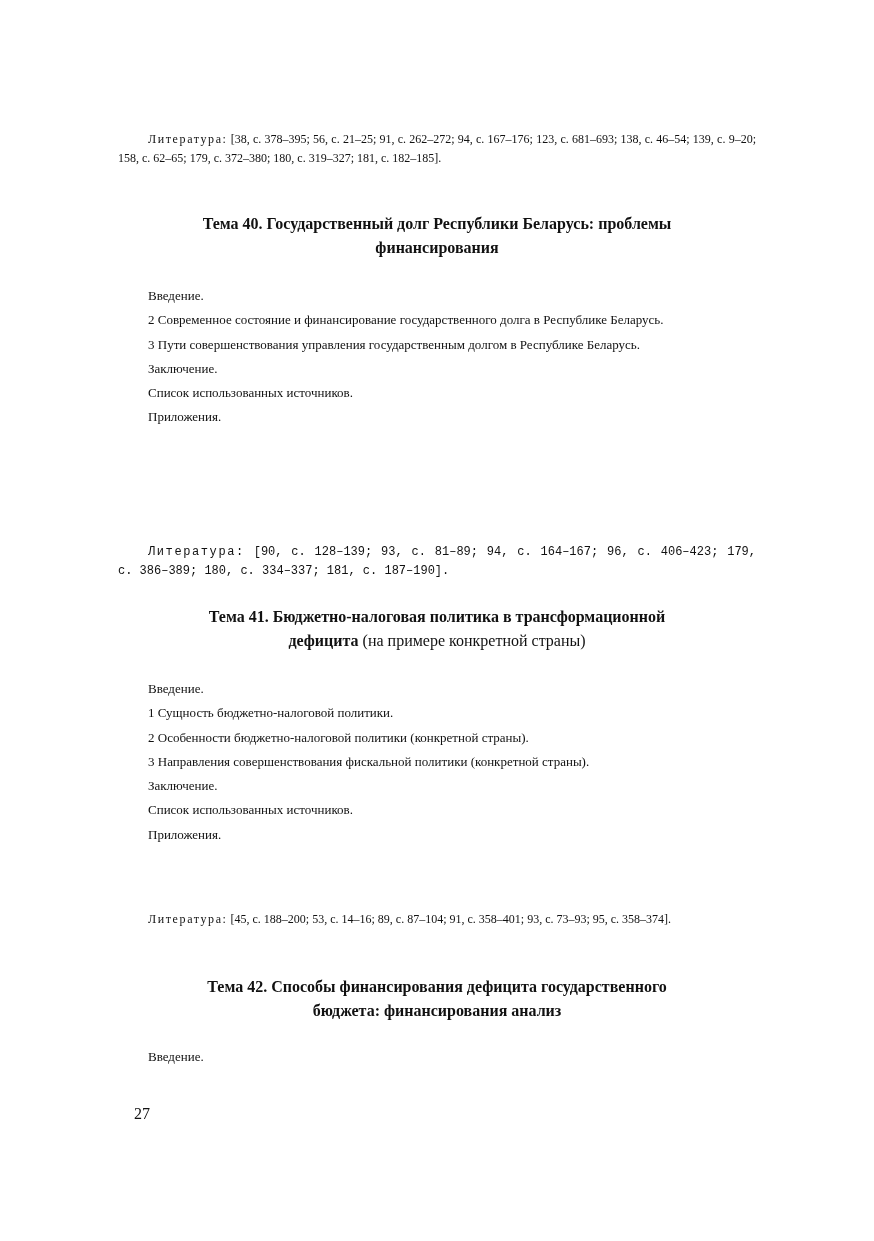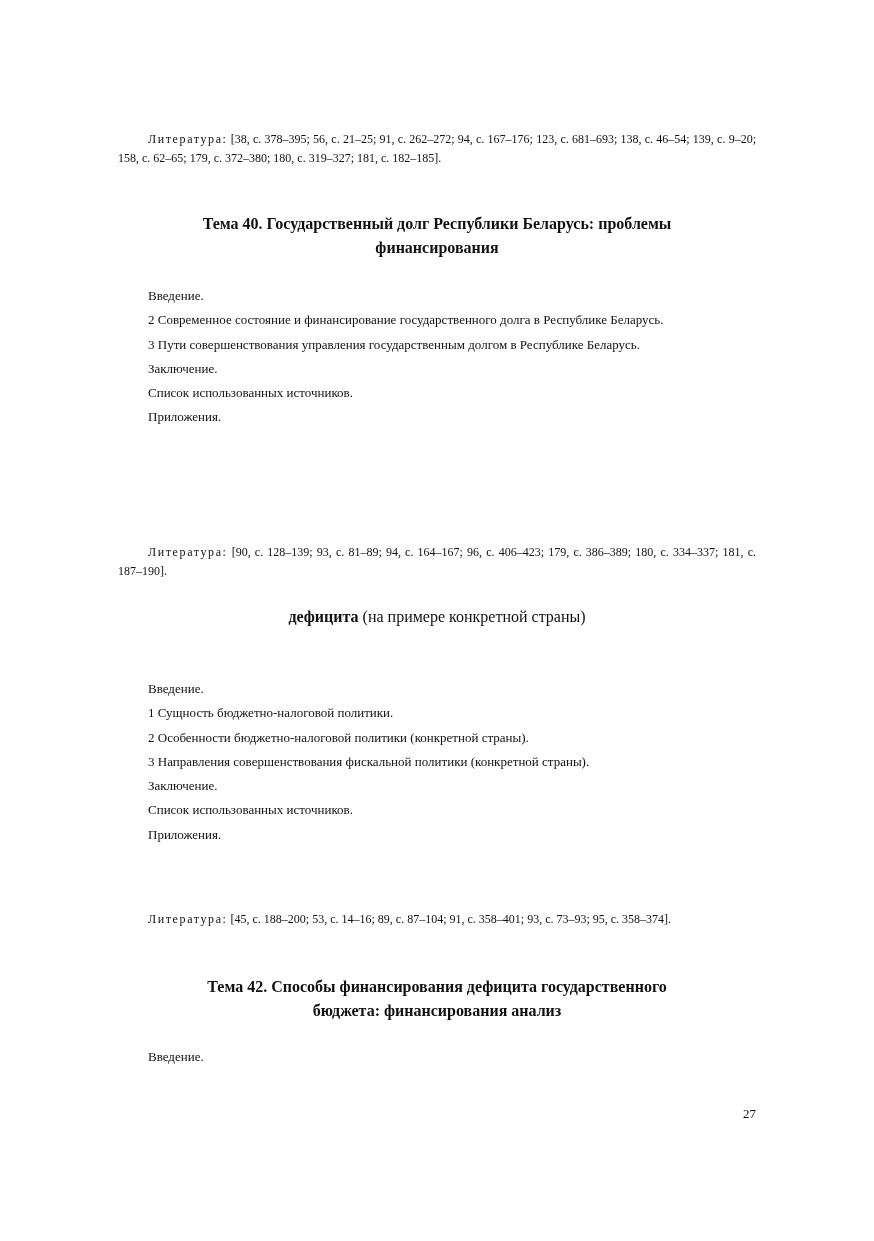--- a/index.html
+++ b/index.html
@@ -20,22 +20,22 @@
     font-size: 16px; line-height: 24px; font-weight: bold; text-align: center;
   }
   .heading .normal { font-weight: normal; }
   .para {
     position: absolute; left: 0; width: 638px;
     font-size: 13px; line-height: 24.3px; text-align: justify;
     text-indent: 30px;
   }
   .para p { margin: 0; text-align: justify; }
   .pagenum {
-    position: absolute; left: 0; width: 638px; top: 1104px;
-    text-align: right; font-size: 13px; line-height: 20px;
+    position: absolute; left: 16px; width: 638px; top: 1104px;
+    text-align: left; font-size: 16px; line-height: 20px;
   }
 </style>
 </head>
 <body>
 
 <div class="page">
 
   <div class="lit" style="top:130px;">
     <span class="lbl">Литература:</span><span> [38, с. 378–395; 56, с. 21–25; 91, с. 262–272; 94, с. 167–176; 123, с. 681–693; 138, с. 46–54; 139, с. 9–20; 158, с. 62–65; 179, с. 372–380; 180, с. 319–327; 181, с. 182–185].</span>
   </div>
@@ -47,25 +47,26 @@
 
   <div class="para" style="top:284px;">
     <p>Введение.</p>
     <p>2 Современное состояние и финансирование государственного дол­га в Республике Беларусь.</p>
     <p>3 Пути совершенствования управления государственным долгом в Республике Беларусь.</p>
     <p>Заключение.</p>
     <p>Список использованных источников.</p>
     <p>Приложения.</p>
   </div>
 
-  <div class="lit" style="top:543px;">
+  <div class="lit" style="top:543px;font-family:Liberation Mono, monospace;">
     <span class="lbl">Литература:</span><span> [90, с. 128–139; 93, с. 81–89; 94, с. 164–167; 96, с. 406–423; 179, с. 386–389; 180, с. 334–337; 181, с. 187–190].</span>
   </div>
 
   <div class="heading" style="top:605px;">
+    <div>Тема 41. Бюджетно-налоговая политика в трансформационной</div>
     <div><span>дефицита</span><span class="normal"> (на примере конкретной страны)</span></div>
   </div>
 
   <div class="para" style="top:677px;">
     <p>Введение.</p>
     <p>1 Сущность бюджетно-налоговой политики.</p>
     <p>2 Особенности бюджетно-налоговой политики (конкретной стра­ны).</p>
     <p>3 Направления совершенствования фискальной политики (конкрет­ной страны).</p>
     <p>Заключение.</p>
     <p>Список использованных источников.</p>

